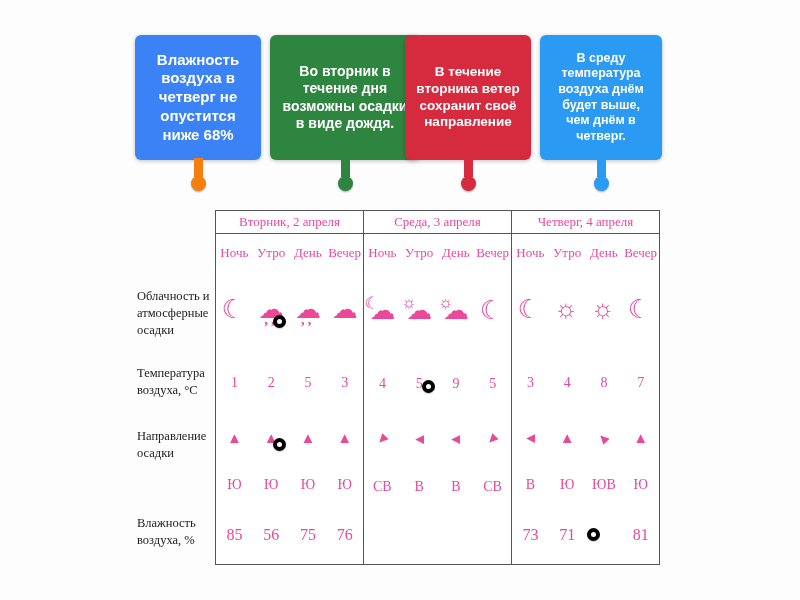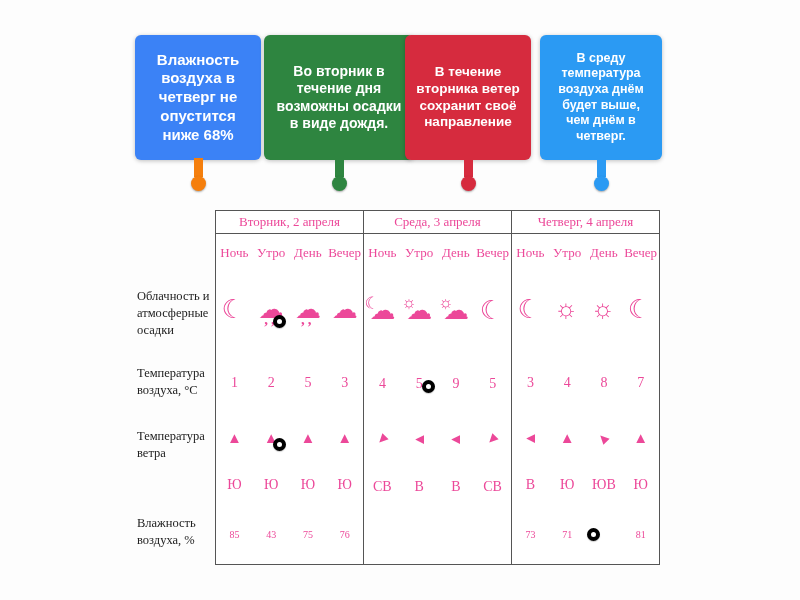--- a/index.html
+++ b/index.html
@@ -21,21 +21,21 @@
   .wtable{position:absolute;left:215px;top:210px;width:445px;height:355px;display:flex;border:1px solid #555;background:#fff;font-family:"Liberation Serif",serif;color:#ec4899}
   .day-group{flex:1;display:flex;flex-direction:column;border-right:1px solid #555}
   .day-group:last-child{border-right:none}
   .day-title{height:23px;border-bottom:1px solid #555;display:flex;align-items:center;justify-content:center;font-size:13px;white-space:nowrap}
   .trow{display:grid;grid-template-columns:repeat(4,1fr);align-items:center;justify-items:center}
   .trow.times{height:38px;font-size:13px}
   .trow.icons{height:84px}
   .trow.temps{height:56px;font-size:14px}
   .trow.arrows{height:55px}
   .trow.letters{height:40px;font-size:14px}
-  .trow.humidity{height:59px;font-size:10px}
+  .trow.humidity{height:59px;font-size:16px}
   .arrow{display:inline-block;font-size:15px;line-height:1;transform-origin:50% 50%}
 
   
   .wicon{position:relative;width:32px;height:30px;display:inline-block}
   .wicon .back{position:absolute;left:-2px;top:-6px;font-size:17px}
   .wicon .front{position:absolute;left:3px;top:-4px;font-size:26px}
   .wicon .solo{position:absolute;left:3px;top:-4px;font-size:26px}
   .wicon .drops{position:absolute;left:9px;top:13px;font-size:15px;font-weight:bold;letter-spacing:3px}
 
   
@@ -50,21 +50,21 @@
 <div class="stage">
 
   <div class="card-unit" style="left:135px;width:126px">
     <div class="card" style="background: #3b82f6;">
       <span>Влажность воздуха в четверг не опустится ниже 68%</span>
     </div>
     <div class="stem" style="background: rgb(245, 127, 13);"></div>
     <div class="pin" style="background: rgb(245, 127, 13);"></div>
   </div>
 
-  <div class="card-unit" style="left:264px;width:150px">
+  <div class="card-unit" style="left:270px;width:150px">
     <div class="card" style="background: rgb(46, 133, 64);">
       <span>Во вторник в течение дня возможны осадки в виде дождя.</span>
     </div>
     <div class="stem" style="background: rgb(46, 133, 64);"></div>
     <div class="pin" style="background: rgb(46, 133, 64);"></div>
   </div>
 
   <div class="card-unit" style="left:405px;width:126px">
     <div class="card" style="background: rgb(214, 43, 62);">
       <span>В течение вторника ветер сохранит своё направление</span>
@@ -76,21 +76,21 @@
   <div class="card-unit" style="left:540px;width:122px">
     <div class="card" style="background: rgb(43, 154, 243); justify-content: flex-end;">
       <span>В среду температура воздуха днём будет выше, чем днём в четверг.</span>
     </div>
     <div class="stem" style="background: rgb(43, 154, 243);"></div>
     <div class="pin" style="background: rgb(43, 154, 243);"></div>
   </div>
 
   <div class="row-label" style="top:365px">Температура воздуха, °C</div>
   <div class="row-label" style="top:288px">Облачность и атмосферные осадки</div>
-  <div class="row-label" style="top:428px">Температура ветра</div>
+  <div class="row-label" style="top:428px">Направление осадки</div>
   <div class="row-label" style="top:515px">Влажность воздуха, %</div>
 
   <div class="wtable" id="wtable">
       <div class="day-group">
         <div class="day-title">Вторник, 2 апреля</div>
         <div class="trow times">
           <div class="tcell">Ночь</div>
           <div class="tcell">Утро</div>
           <div class="tcell">День</div>
           <div class="tcell">Вечер</div>
@@ -124,21 +124,21 @@
           <span class="arrow" style="transform: rotate(0deg);">▲</span>
         </div>
         <div class="trow letters">
           <div class="tcell">Ю</div>
           <div class="tcell">Ю</div>
           <div class="tcell">Ю</div>
           <div class="tcell">Ю</div>
         </div>
         <div class="trow humidity">
           <div class="tcell">85</div>
-          <div class="tcell">43</div>
+          <div class="tcell">56</div>
           <div class="tcell">75</div>
           <div class="tcell">76</div>
         </div>
       </div>
       <div class="day-group">
         <div class="day-title">Среда, 3 апреля</div>
         <div class="trow times">
           <div class="tcell">Ночь</div>
           <div class="tcell">Утро</div>
           <div class="tcell">День</div>

